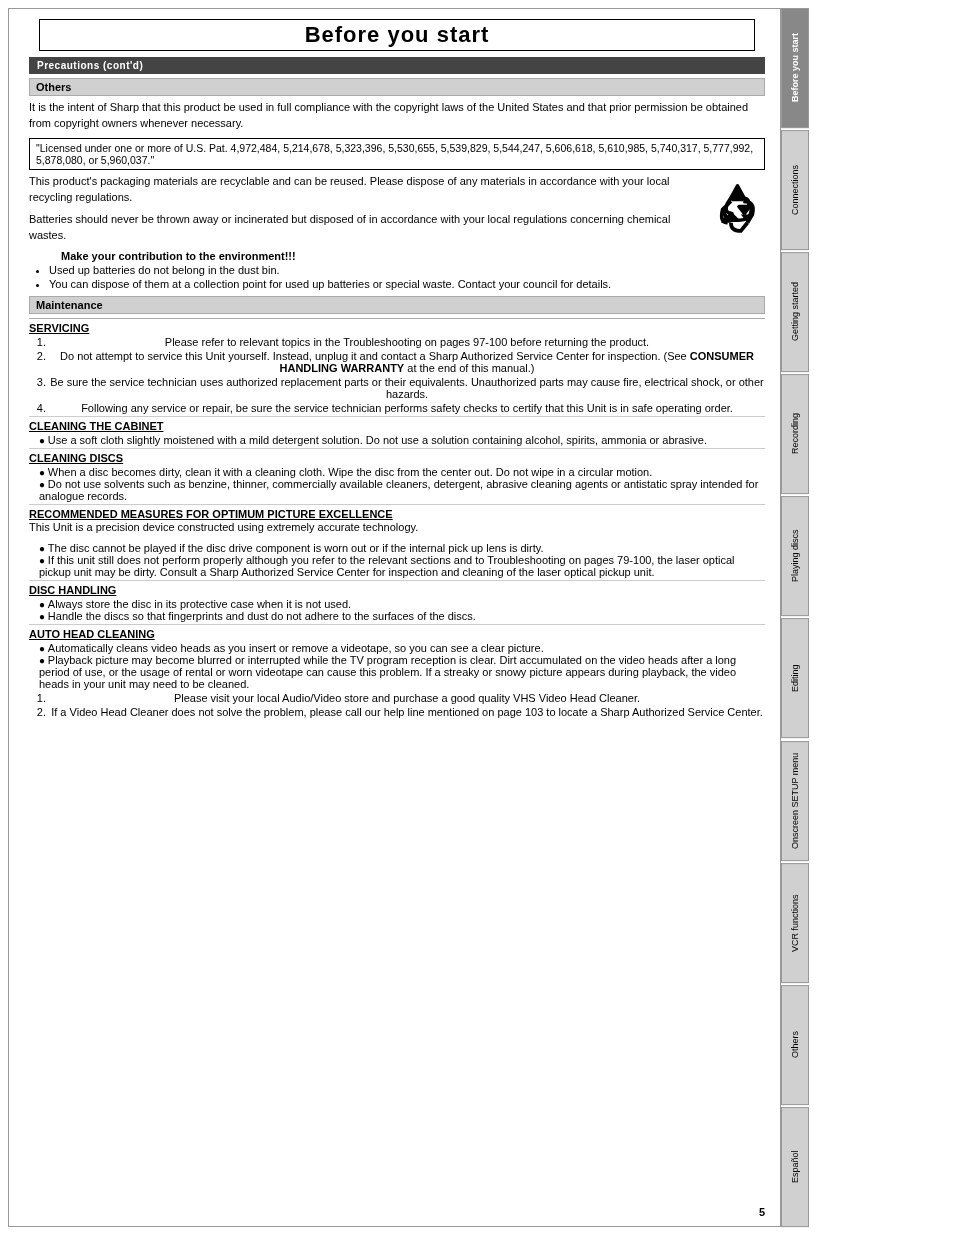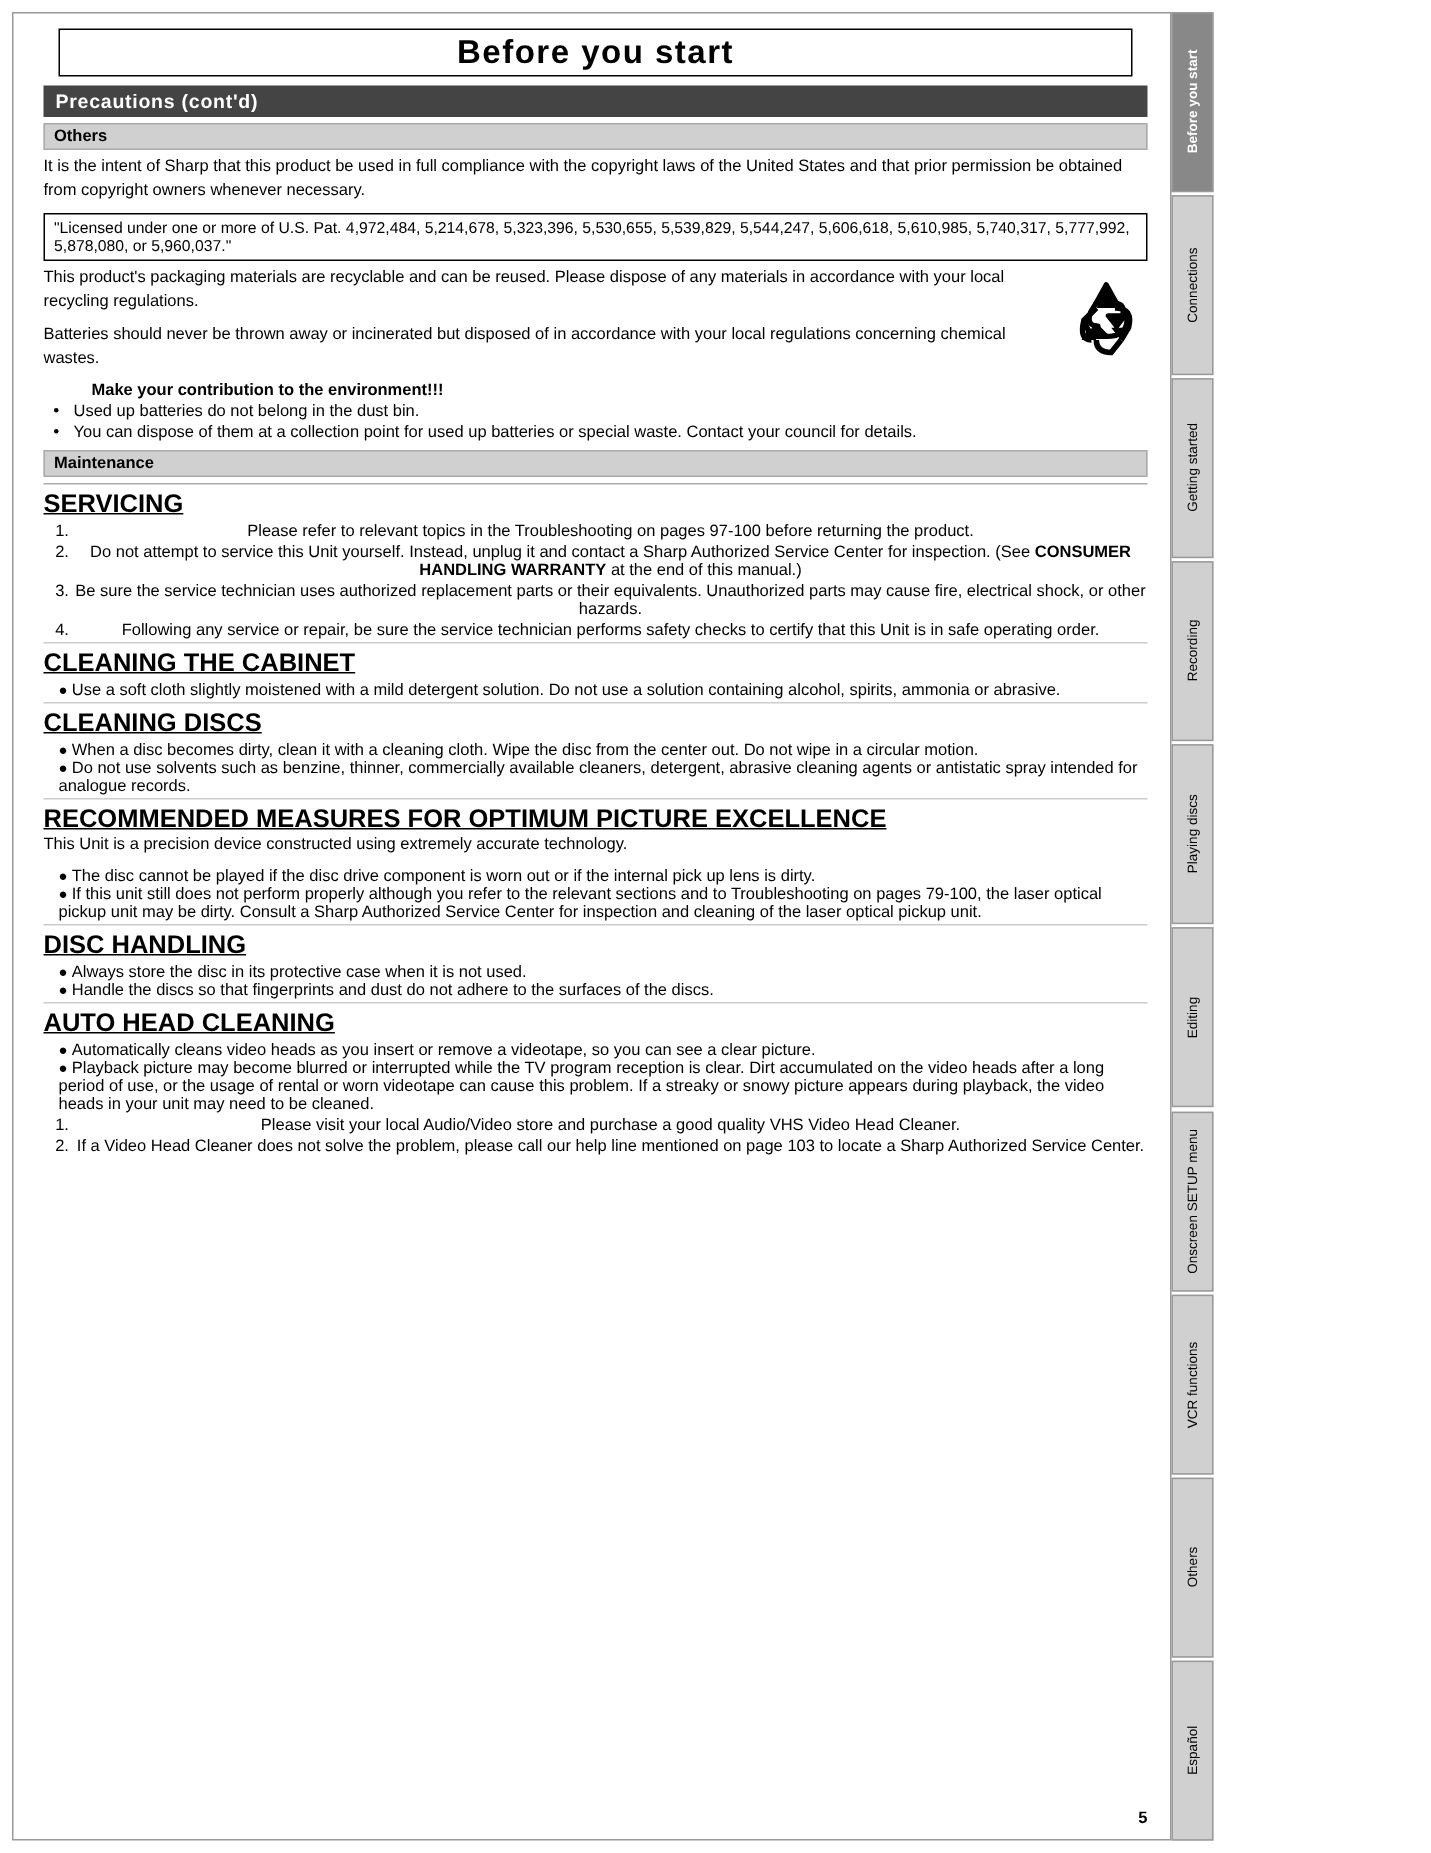--- a/index.html
+++ b/index.html
@@ -50,21 +50,21 @@
 
     h1.main-title {
       font-size: 22px;
       font-weight: bold;
       letter-spacing: 1px;
     }
 
     .section-header {
       background: #444;
       color: #fff;
-      font-size: 13px;
+      font-size: 10px;
       font-weight: bold;
       padding: 3px 8px;
       margin-bottom: 4px;
       letter-spacing: 0.5px;
     }
 
     .subsection-header {
       background: #d0d0d0;
       font-size: 11px;
       font-weight: bold;
@@ -87,21 +87,21 @@
 
     .bold-heading {
       font-weight: bold;
       font-size: 11px;
       margin-left: 32px;
     }
 
     .underline-heading {
       font-weight: bold;
       text-decoration: underline;
-      font-size: 17px;
+      font-size: 11px;
     }
 
     ul.bullet-list {
       list-style: disc;
       padding-left: 20px;
       margin: 2px 0;
     }
 
     ul.bullet-list li {
       margin-bottom: 2px;

